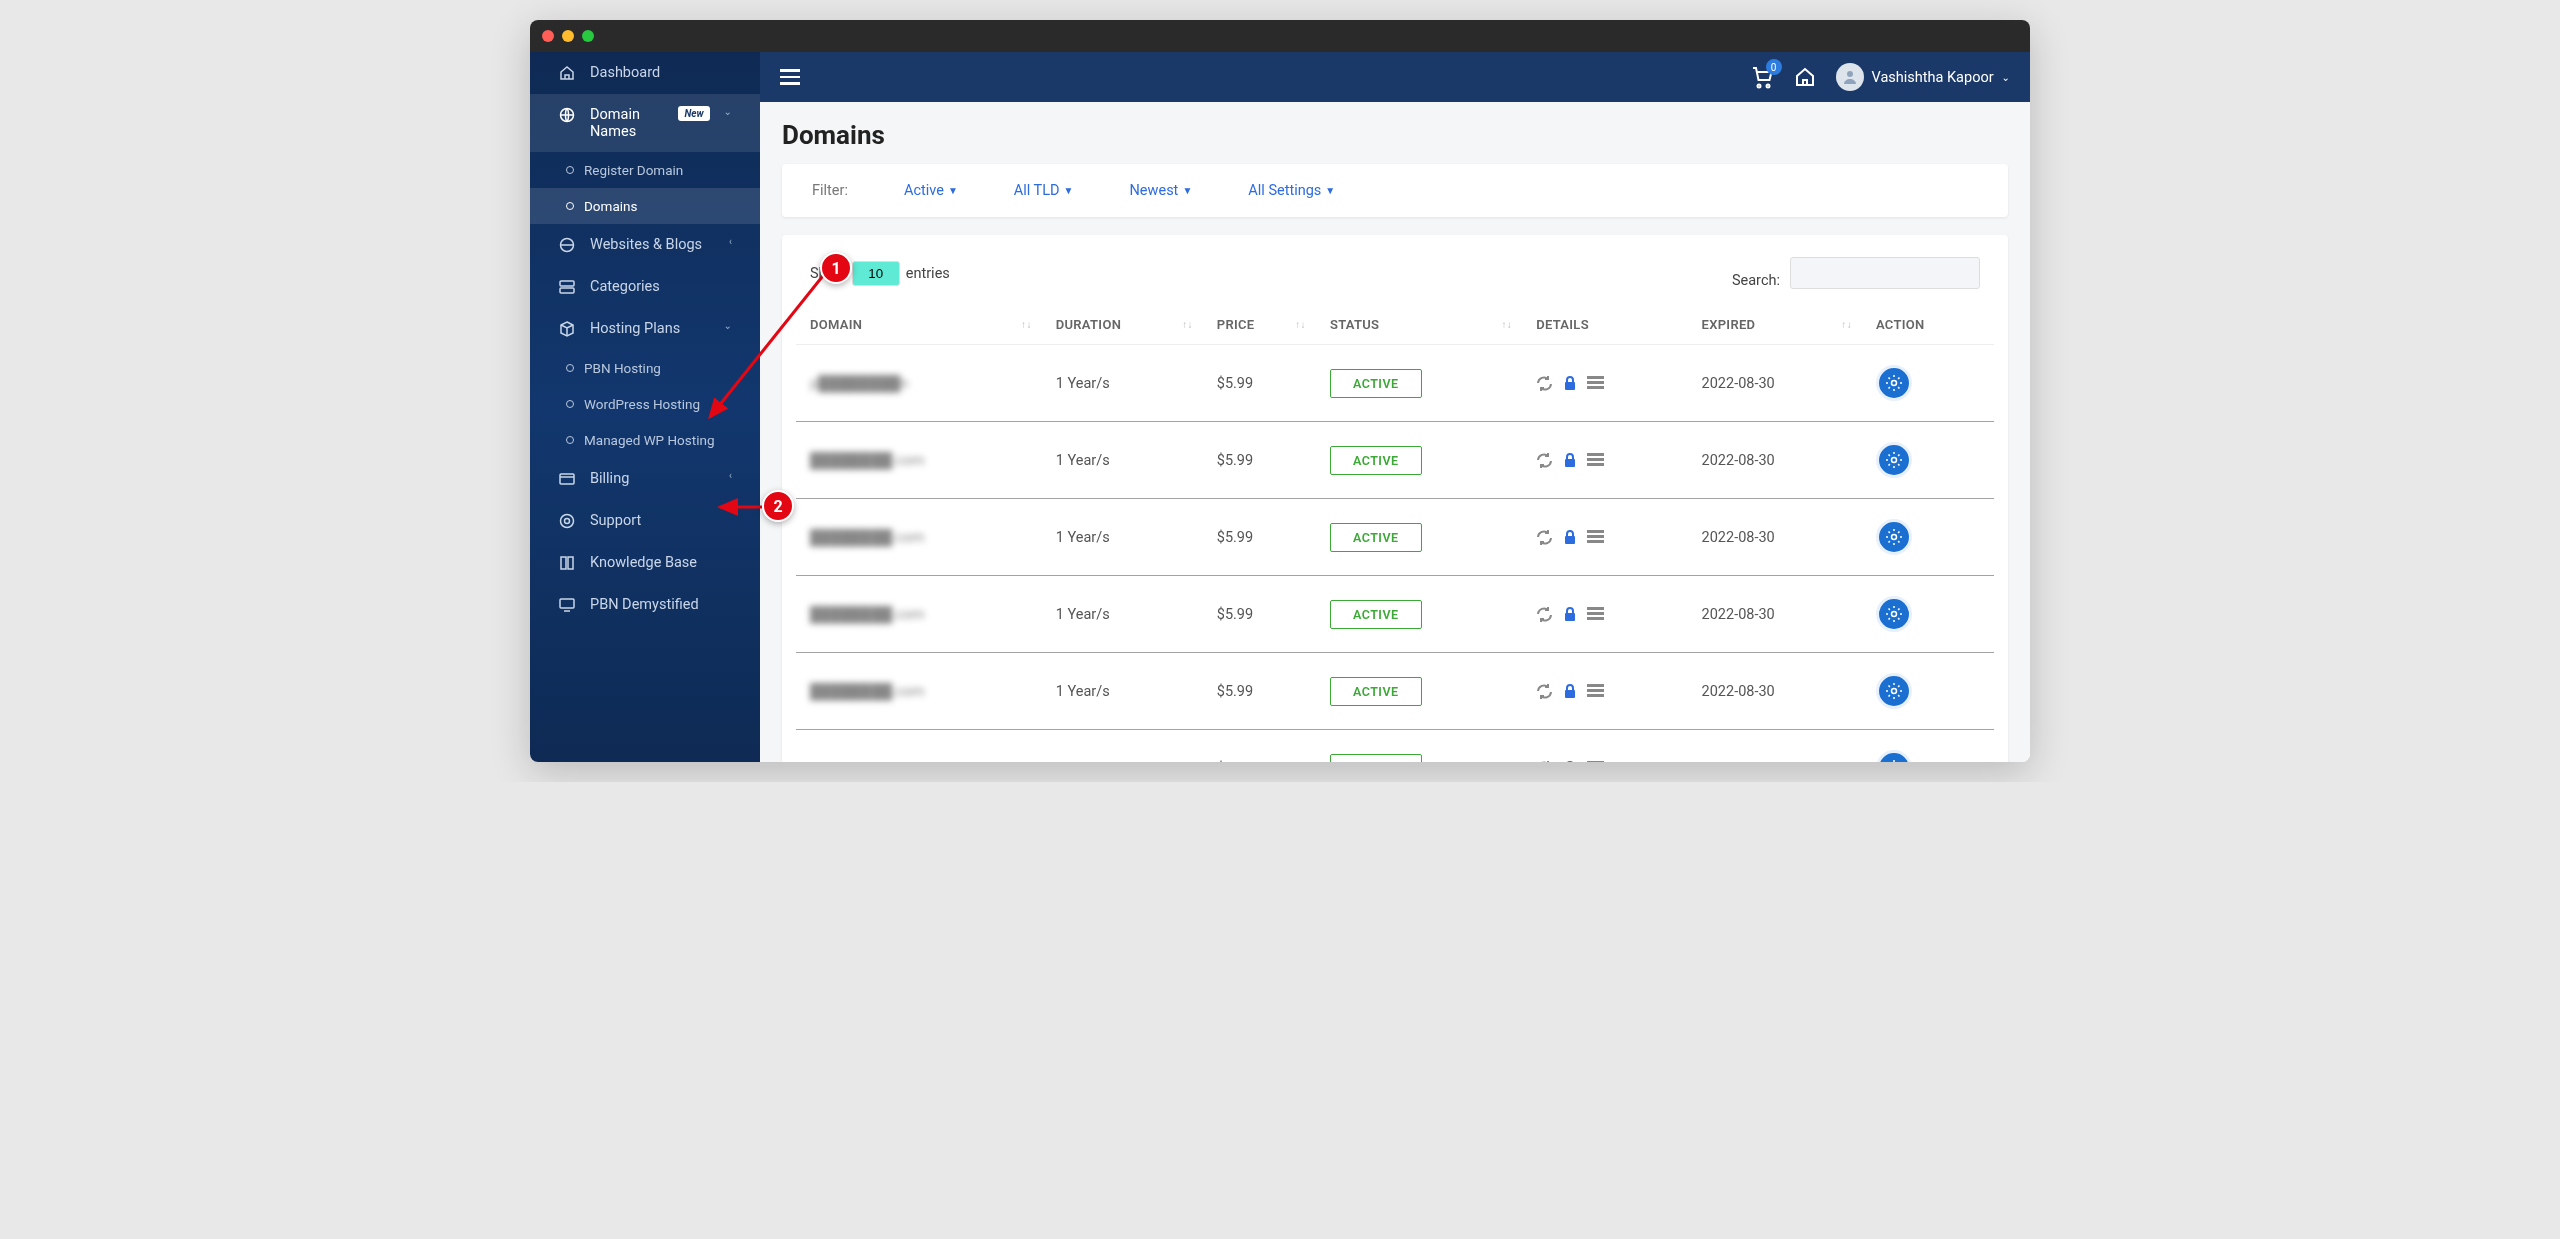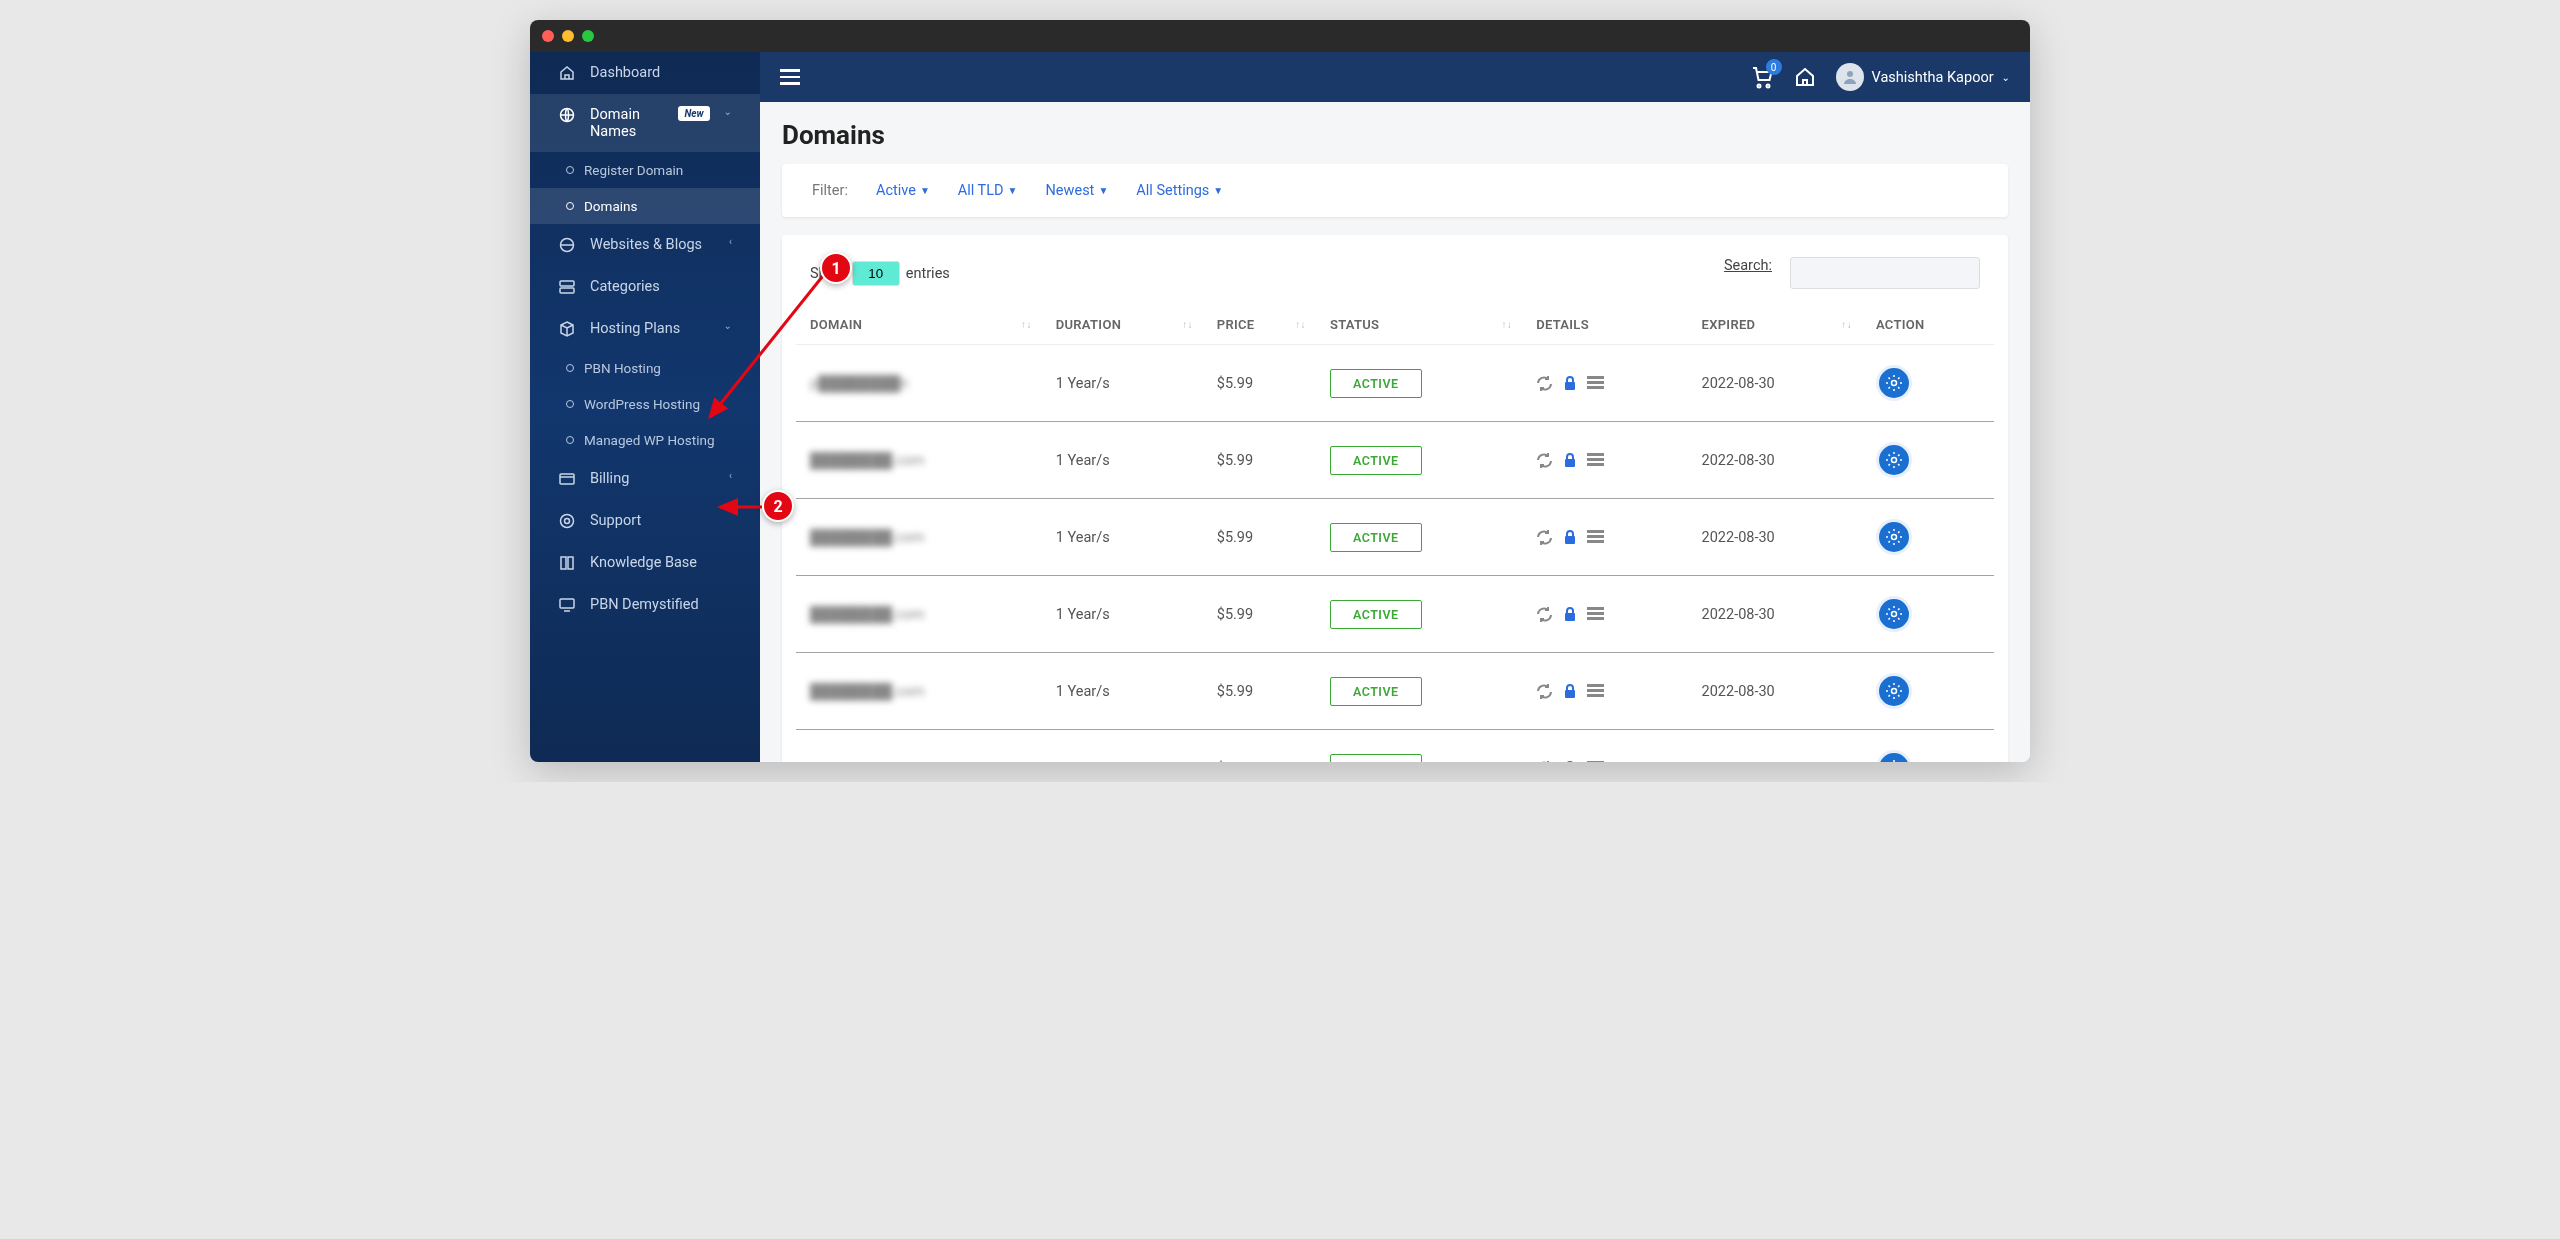--- a/index.html
+++ b/index.html
@@ -27,28 +27,28 @@
 .hamburger { display:flex; flex-direction:column; gap:4px; cursor:pointer;}
 .hamburger span{ width:20px; height:2.5px; background:#fff; }
 .topbar-right { margin-left:auto; display:flex; align-items:center; gap:20px;}
 .cart-wrap { position:relative; }
 .cart-badge { position:absolute; top:-6px; right:-8px; background:#2d7de0; color:#fff; font-size:10px; width:16px; height:16px; border-radius:50%; display:flex; align-items:center; justify-content:center;}
 .avatar { width:28px; height:28px; border-radius:50%; background:#dde4ec; display:flex; align-items:center; justify-content:center;}
 .user-btn { display:flex; align-items:center; gap:8px; cursor:pointer; font-size:14.5px;}
 .content { padding: 18px 22px; overflow-y:auto; flex:1;}
 .page-title { font-size:26px; font-weight:700; color:#222; margin-bottom:14px;}
 .card { background:#fff; border-radius:4px; box-shadow: 0 1px 3px rgba(0,0,0,0.08);}
-.filter-card { padding: 18px 30px; display:flex; align-items:flex-start; gap:28px; margin-bottom:18px;}
+.filter-card { padding: 18px 30px; display:flex; align-items:flex-start; gap:56px; margin-bottom:18px;}
 .filter-label { color:#777; font-size:14.5px;}
 .filter-btn { color:#2d6cdf; font-size:14.5px; cursor:pointer; display:flex; align-items:center; gap:4px;}
 .filter-btn .caret { font-size:10px;}
 .table-card { padding: 22px 14px 0;}
 .table-controls { display:flex; align-items:center; padding: 0 14px 16px; font-size:14.5px; color:#444;}
 .entries-sel { border:1px solid #ddd; padding:4px 10px; margin:0 6px; border-radius:3px; background:#5eead4; width:48px; text-align:center;}
-.search-wrap { margin-left:auto; display:flex; align-items:flex-start; gap:18px;text-decoration:underline;}
+.search-wrap { margin-left:auto; display:flex; align-items:flex-end; gap:10px;}
 .search-input { border:1px solid #ddd; background:#f3f5f8; height:32px; width:190px; border-radius:3px; padding:0 8px;}
 table { width:100%; border-collapse:collapse; }
 th { text-align:left; padding: 12px 14px; font-size:13px; font-weight:600; color:#666; letter-spacing:0.3px; border-bottom:1px solid #eee; position:relative;}
 th .sort { position:absolute; right:10px; top:50%; transform:translateY(-50%); color:#bbb; font-size:10px; line-height:8px;}
 td { padding: 20px 14px; font-size:14.5px; color:#555; border-bottom:1px solid #a3a3a3;}
 .domain-blur { filter: blur(3px); color:#888;}
 .status-badge { border:1.5px solid #3ba935; color:#3ba935; padding: 6px 22px; font-size:12.5px; font-weight:600; letter-spacing:0.5px; display:inline-block; border-radius:2px;}
 .details-icons { display:flex; gap:10px; align-items:center;}
 .gear-btn { width:36px; height:36px; border-radius:50%; background:#1a6fd1; display:flex; align-items:center; justify-content:center; cursor:pointer; border:3px solid #e8f0fb;}
 .annotation { position:absolute; width:32px; height:32px; border-radius:50%; background:#e30613; border:2px solid #fff; color:#fff; font-weight:700; display:flex; align-items:center; justify-content:center; font-size:16px; box-shadow:0 2px 6px rgba(0,0,0,0.3); z-index:50;}

